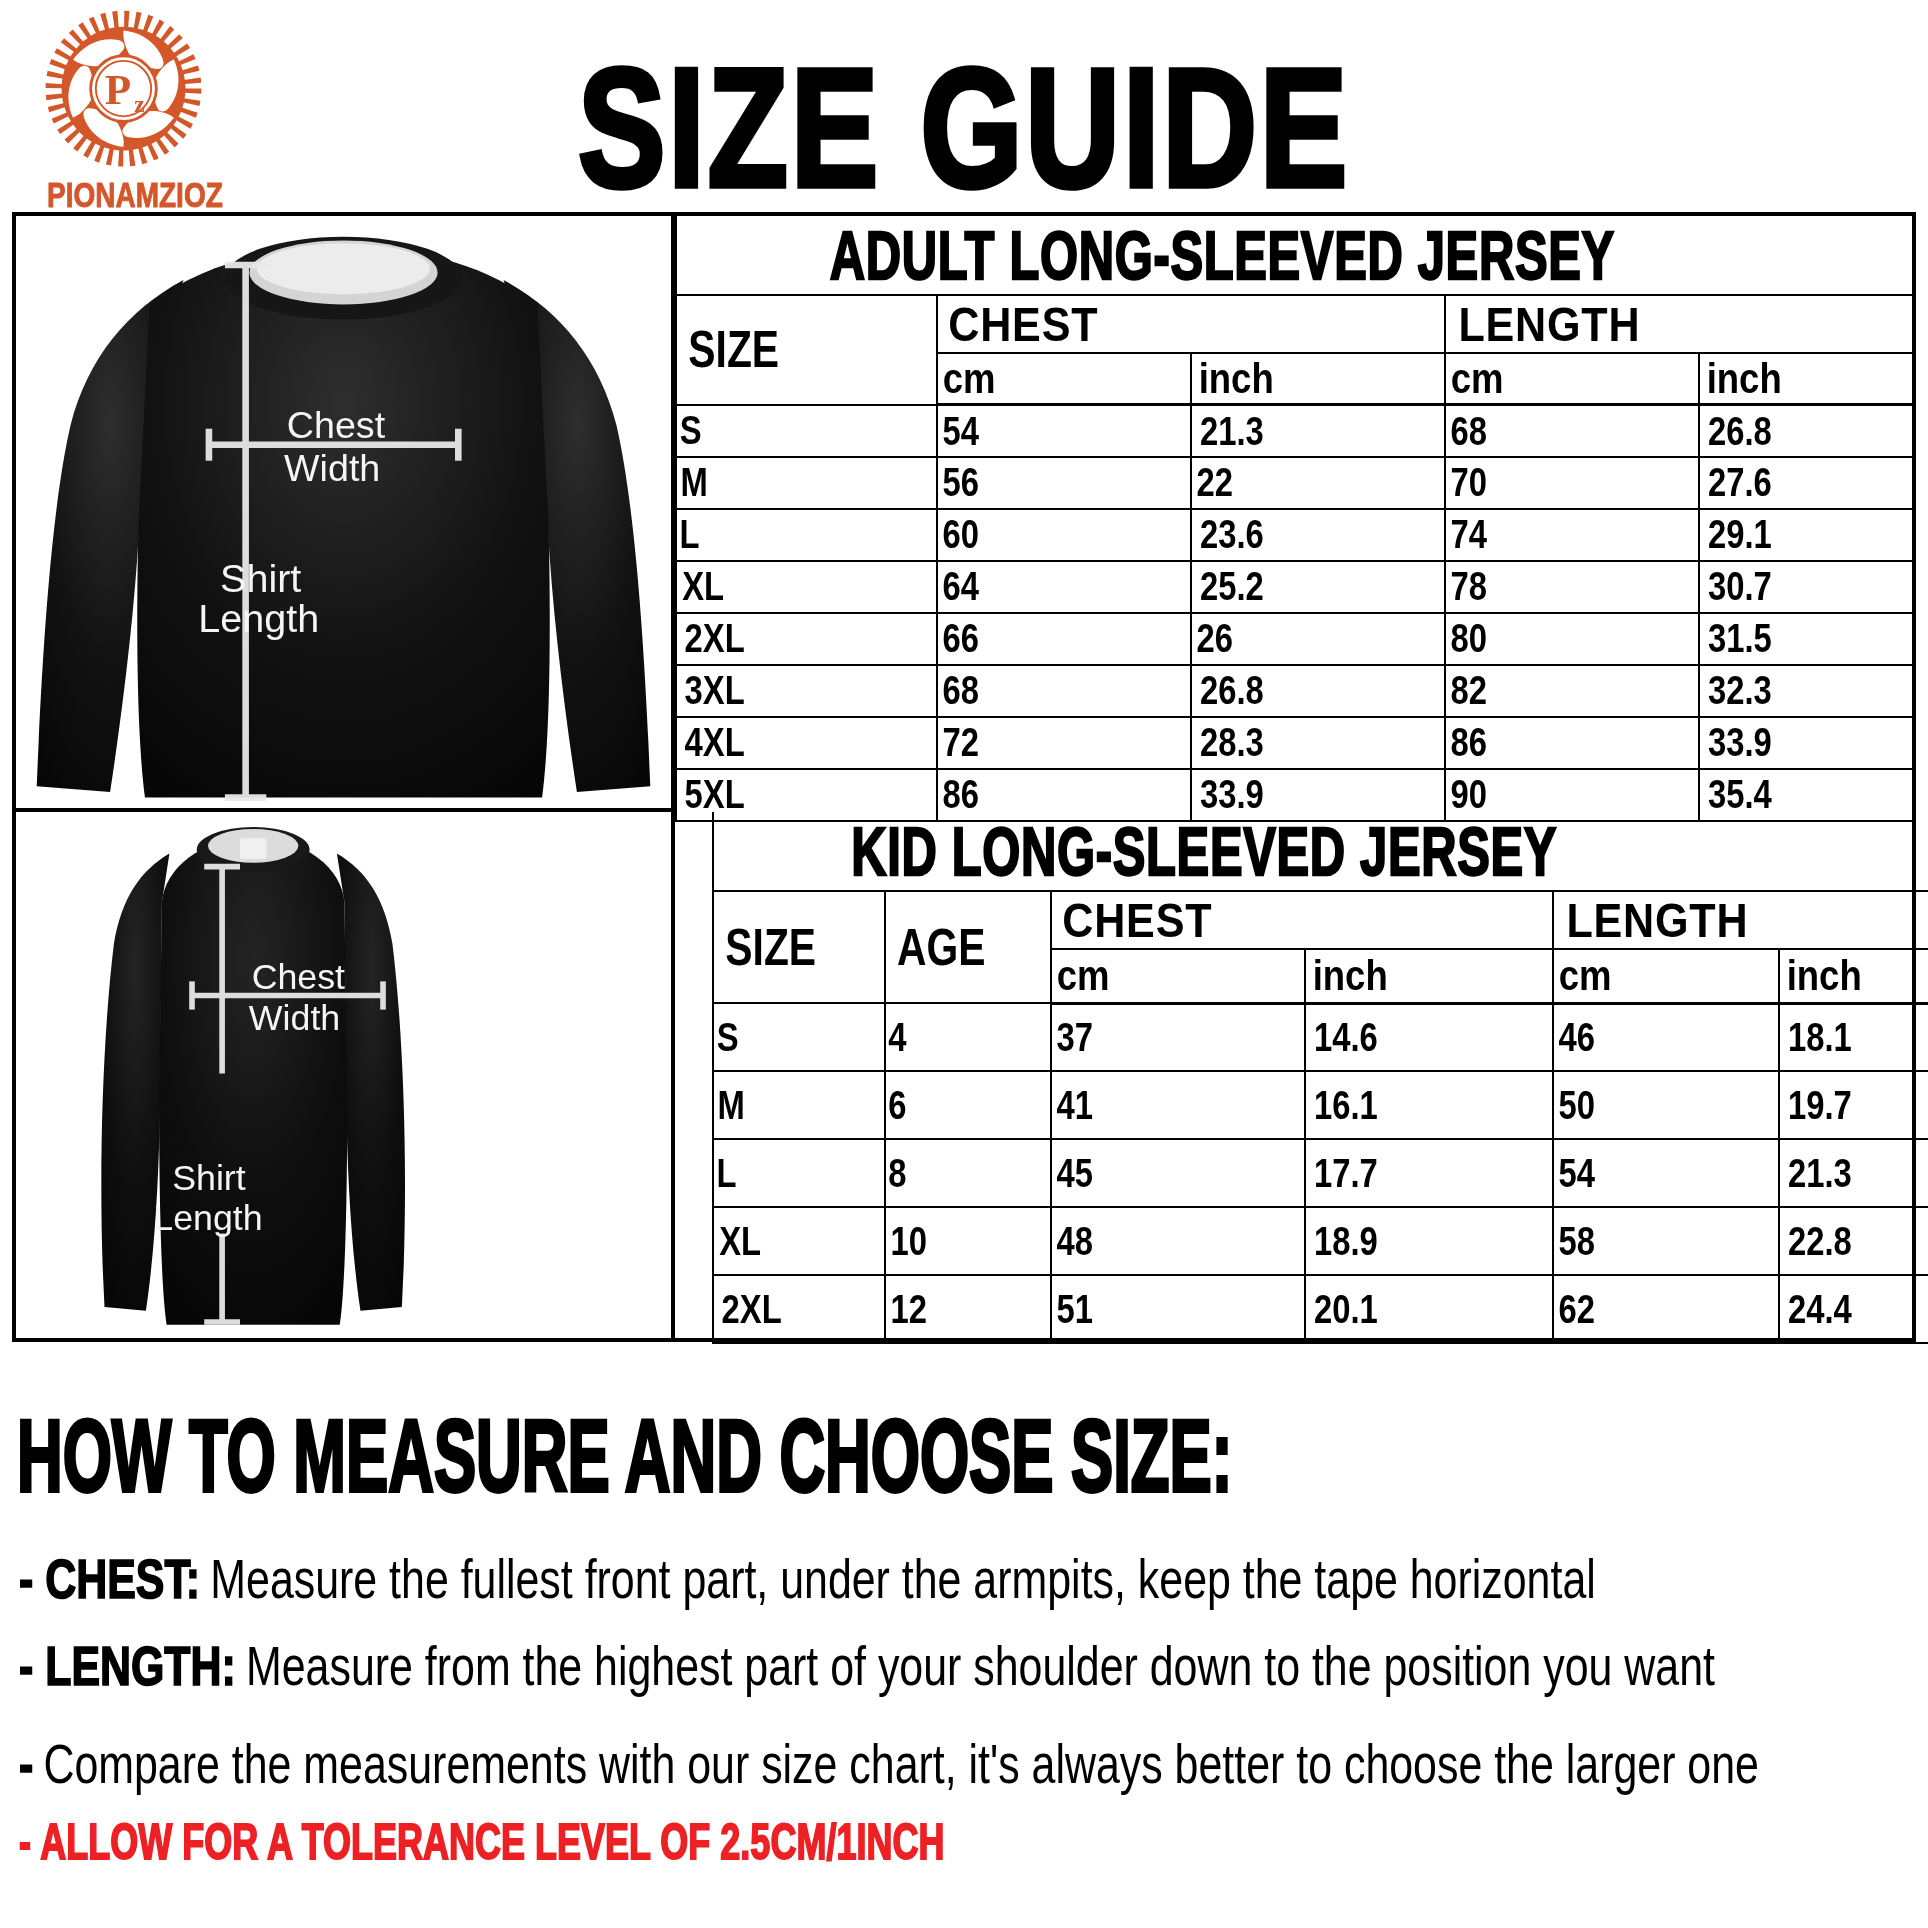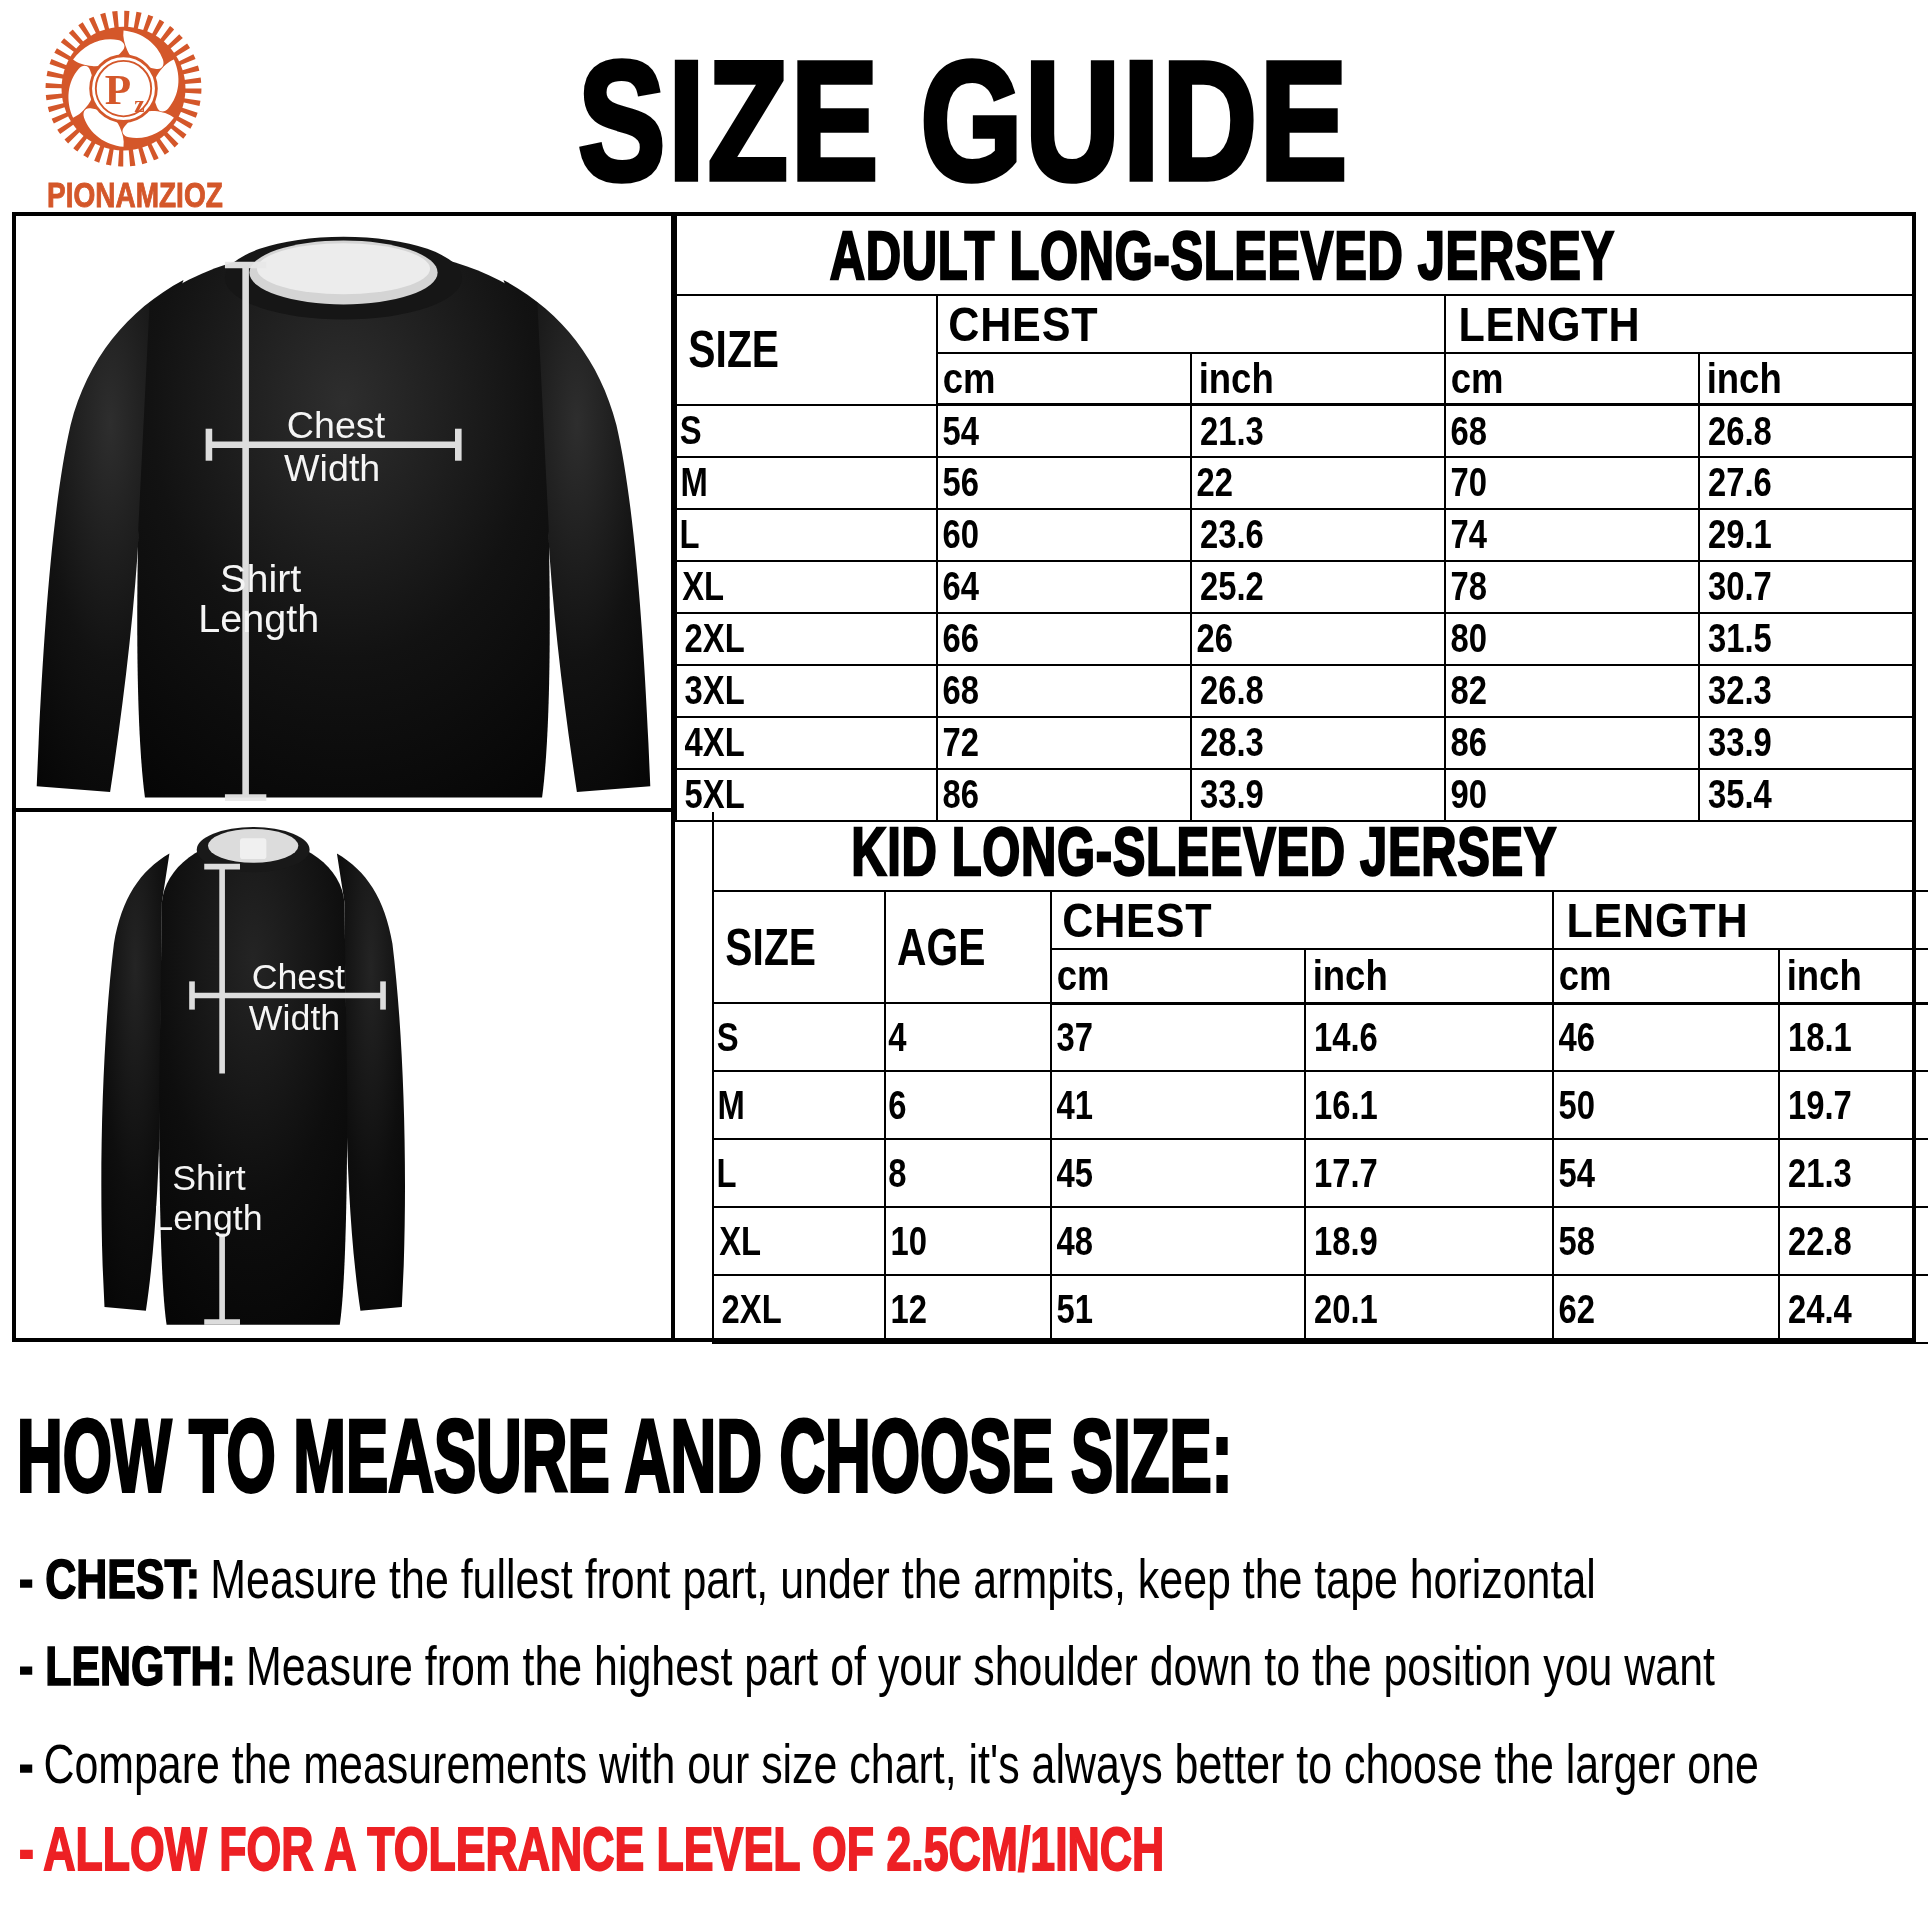--- a/index.html
+++ b/index.html
@@ -53,21 +53,21 @@
   .cx85{display:inline-block;transform:scaleX(.85);}
   .cx88{display:inline-block;transform:scaleX(.88);}
 
   
   .howto-h{position:absolute;left:17px;top:1405px;white-space:nowrap;
            font-size:102px;font-weight:bold;-webkit-text-stroke:3.8px #000;line-height:1;}
   .howto-h .in{display:inline-block;transform:scaleX(.62);transform-origin:0 50%;}
   .bullet{position:absolute;left:19px;white-space:nowrap;font-size:55px;line-height:1.1;}
   .bullet .in{display:inline-block;transform:scaleX(.78);transform-origin:0 50%;}
   .b1{top:1549px}.b2{top:1636px}.b3{top:1734px}
-  .b4{top:1815px;color:#ed2024;font-size:62px;font-weight:bold;-webkit-text-stroke:1.9px #ed2024;}
+  .b4{top:1815px;color:#ed2024;font-size:50px;font-weight:bold;-webkit-text-stroke:1.9px #ed2024;}
   .b4 .in{transform:scaleX(.72);}
   .lead{font-weight:bold;-webkit-text-stroke:1.7px #000;margin-right:13px;}
   .b4 .lead{-webkit-text-stroke:1.9px #ed2024;}
 
   .shirt-label{font-family:"Liberation Sans",sans-serif;fill:#f5f5f5;}
 </style>
 </head>
 <body>
 
 <div id="page">
@@ -95,21 +95,21 @@
     </g>
     <circle cx="95" cy="88" r="35" fill="#fff" stroke="#d4572a" stroke-width="3"></circle>
     <circle cx="95" cy="88" r="29.5" fill="none" stroke="#d4572a" stroke-width="2"></circle>
     <text x="89" y="104" text-anchor="middle" font-family="Liberation Serif,serif" font-weight="bold" font-size="46" fill="#d4572a">P</text>
     <text x="112" y="113" text-anchor="middle" font-family="Liberation Serif,serif" font-weight="bold" font-size="25" fill="#d4572a">z</text>
   </svg>
   <div class="wordmark">
     <span class="in">PIONAMZIOZ</span>
   </div>
 
-  <h1 class="main-title" style="margin:1px;">
+  <h1 class="main-title" style="margin:8px;">
     <span class="in">SIZE GUIDE</span>
   </h1>
 
   <div class="box">
     <div class="edge e-top"></div>
     <div class="edge e-bottom"></div>
     <div class="edge e-left"></div>
     <div class="edge e-right"></div>
     <div class="edge e-vdiv"></div>
     <div class="edge e-hdiv"></div>

